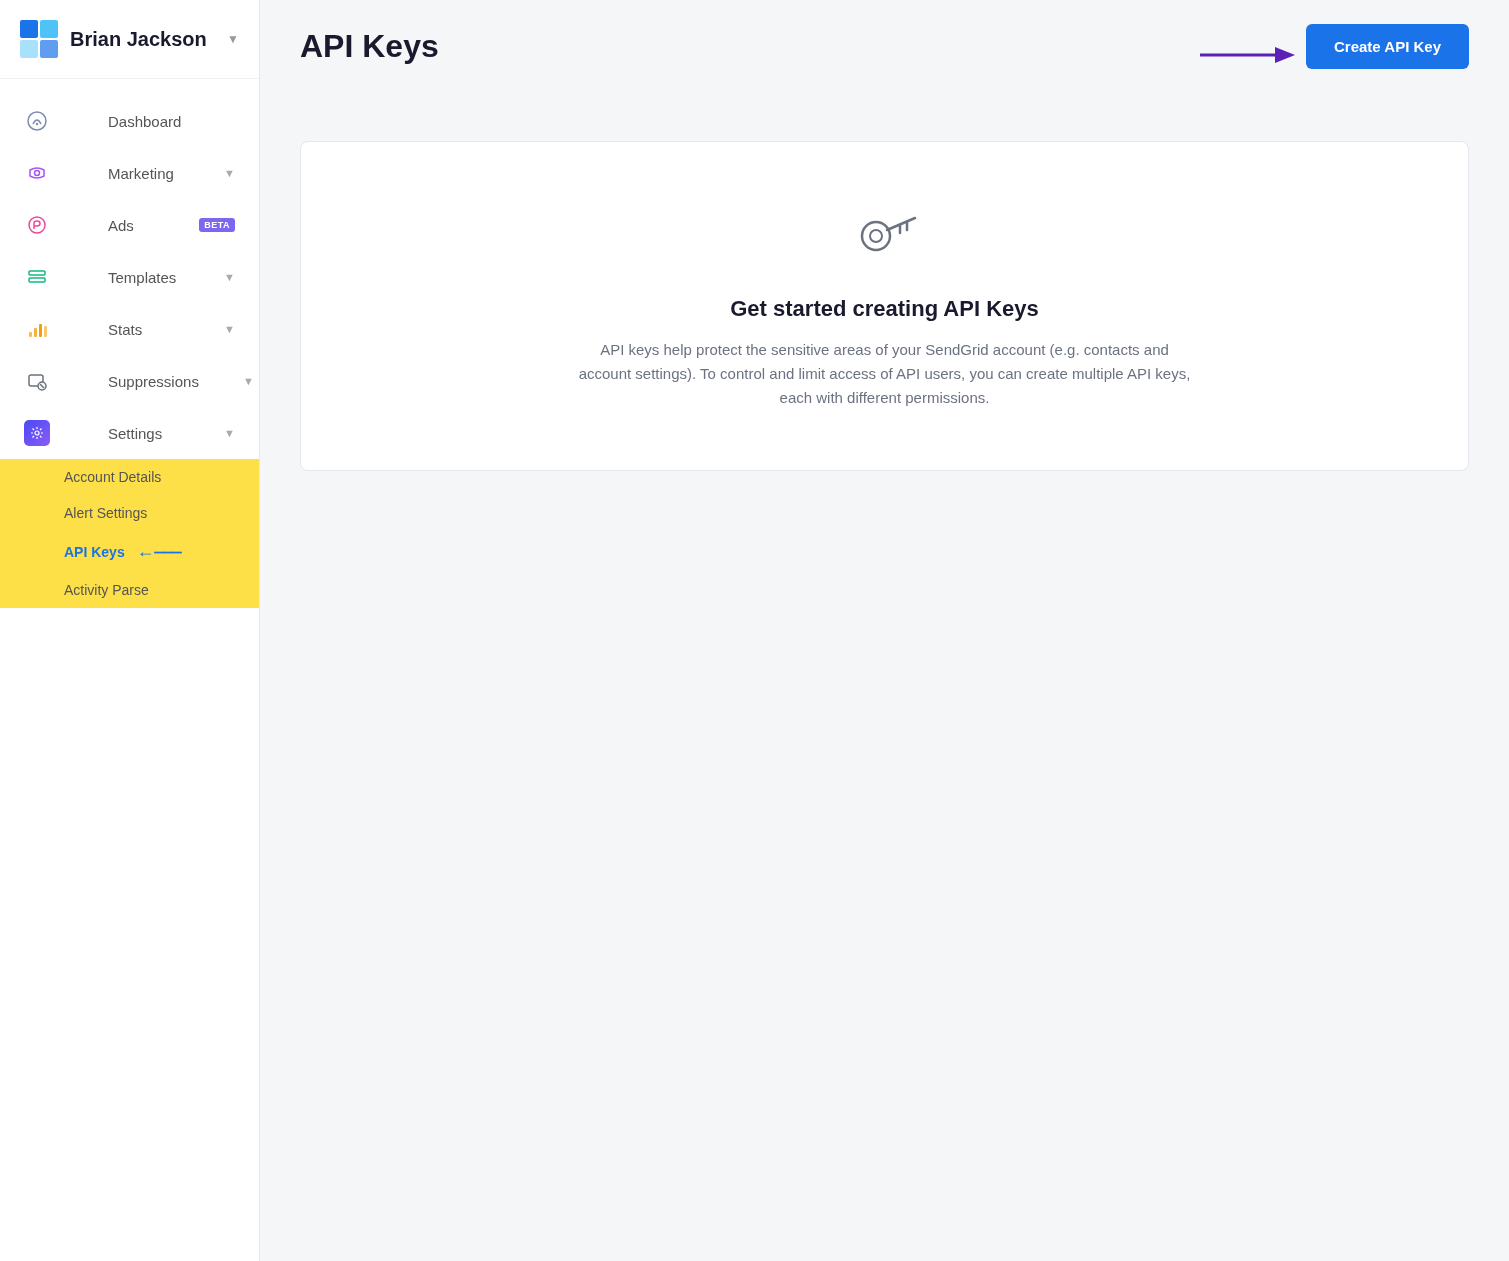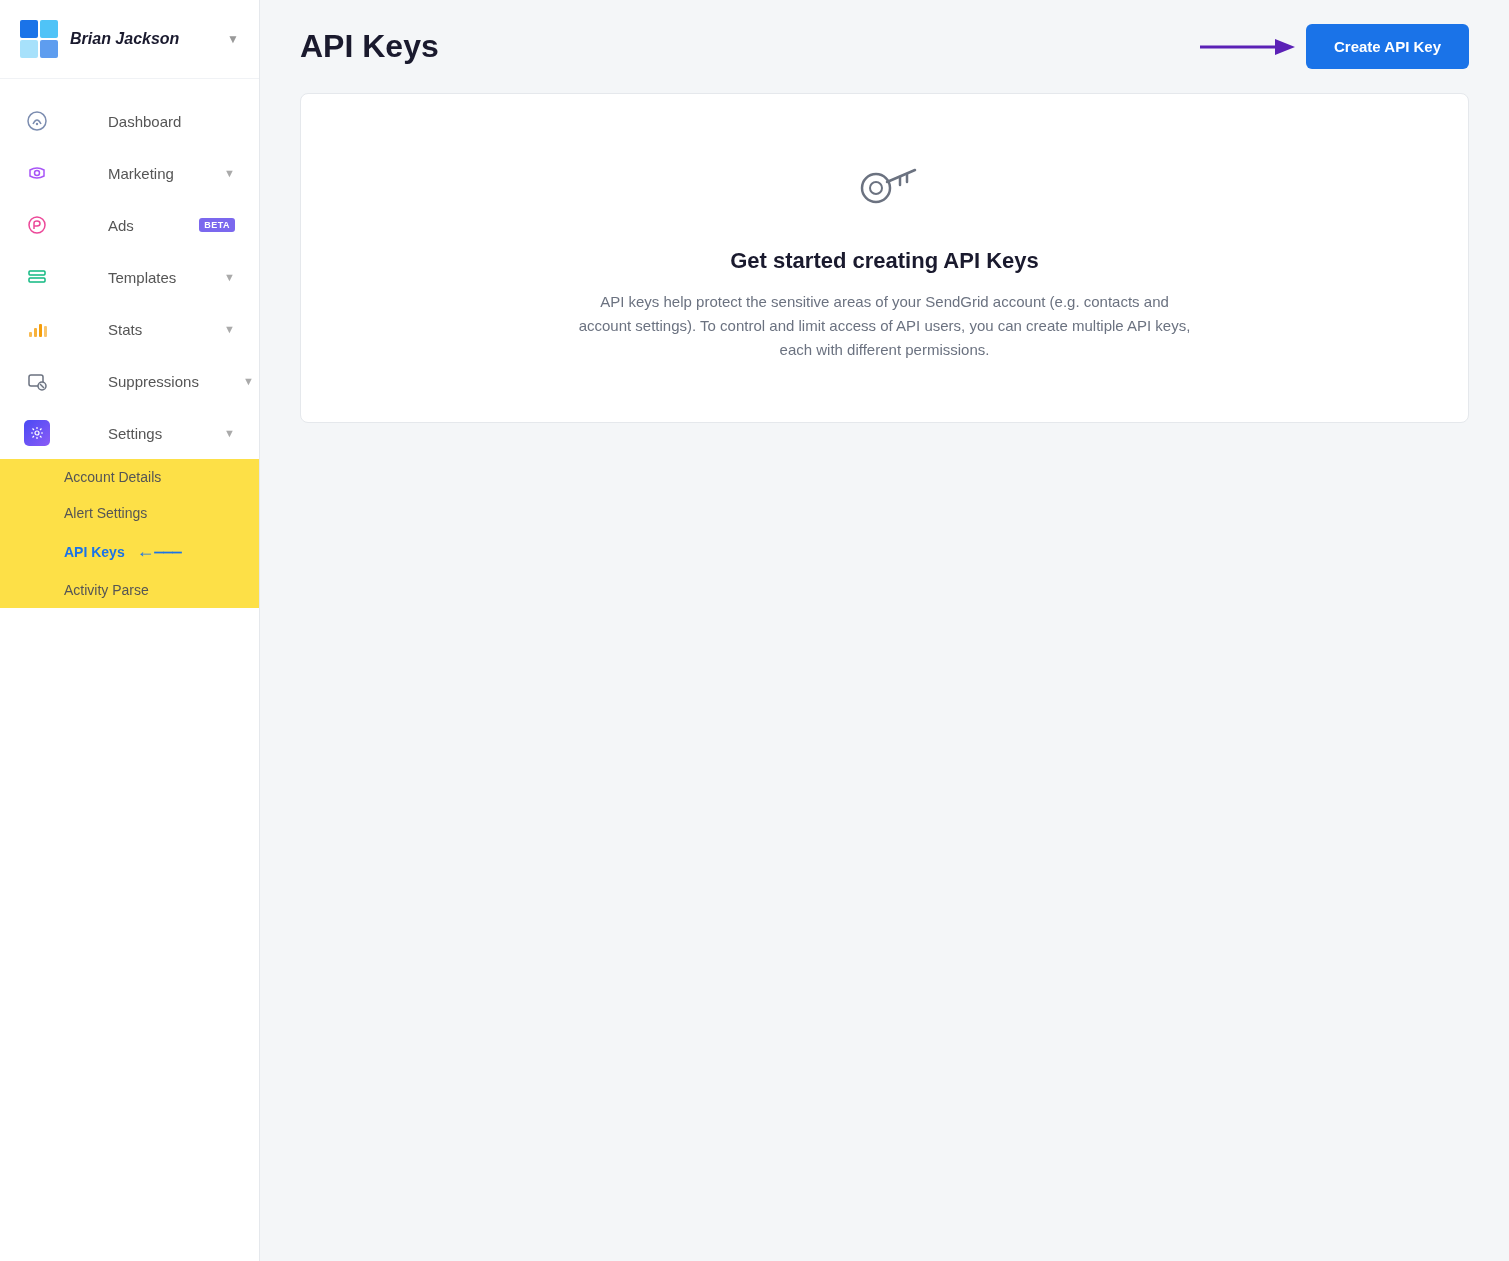--- a/index.html
+++ b/index.html
@@ -26,25 +26,24 @@
     }
 
     .sidebar-logo {
       width: 38px;
       height: 38px;
       margin-right: 12px;
       flex-shrink: 0;
     }
 
     .sidebar-username {
-      font-size: 16px;
+      font-size: 20px;
       font-weight: 600;
       color: #1a1a2e;
       flex: 1;
-      font-style: italic;
     }
 
     .chevron-icon {
       color: #999;
       font-size: 12px;
     }
 
     .sidebar-nav {
       flex: 1;
       padding: 16px 0;
@@ -145,21 +144,21 @@
     }
 
     .page-title {
       font-size: 32px;
       font-weight: 800;
       color: #1a1a2e;
     }
 
     .header-right {
       display: flex;
-      align-items: center;
+      align-items: flex-end;
       gap: 11px;
     }
 
     .arrow-decoration {
       display: flex;
       align-items: center;
     }
 
     .create-btn {
       background: #1a73e8;
@@ -169,20 +168,21 @@
       padding: 14px 28px;
       font-size: 15px;
       font-weight: 600;
       cursor: pointer;
       white-space: nowrap;
     }
 
     .main-content {
       padding: 0 40px 40px;
       flex: 1;
+      margin-top: 48px;
     }
 
     .empty-state-card {
       background: #fff;
       border-radius: 8px;
       border: 1px solid #e5e8ec;
       padding: 60px 40px;
       display: flex;
       flex-direction: column;
       align-items: center;

